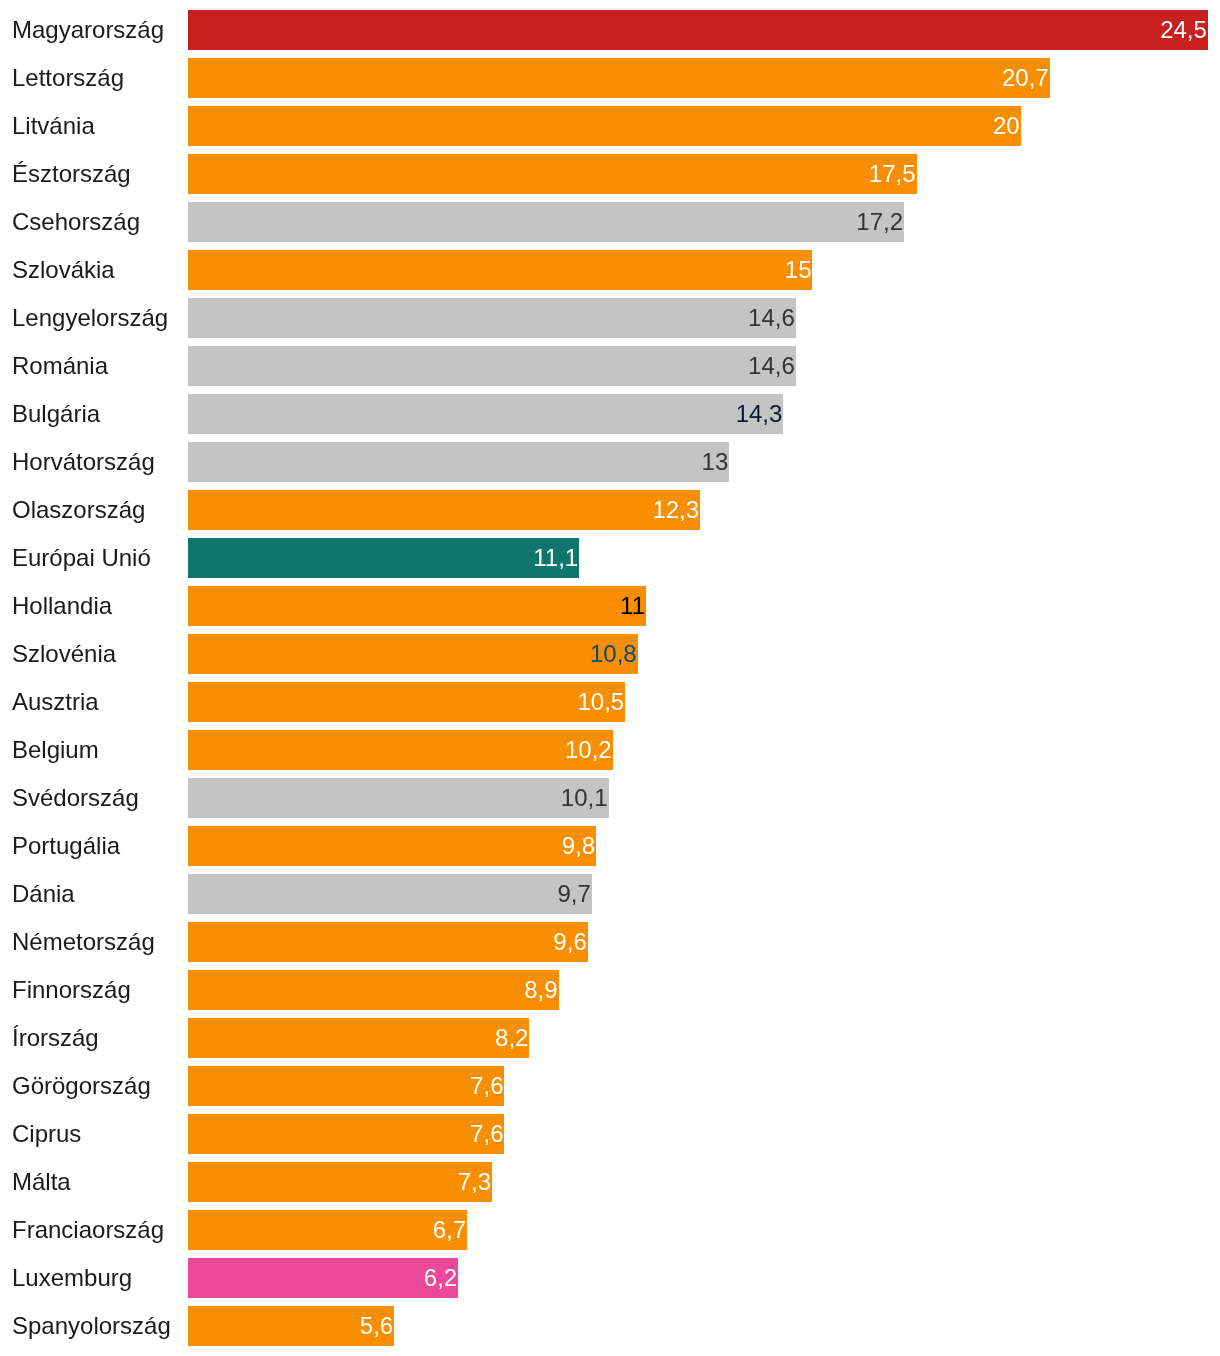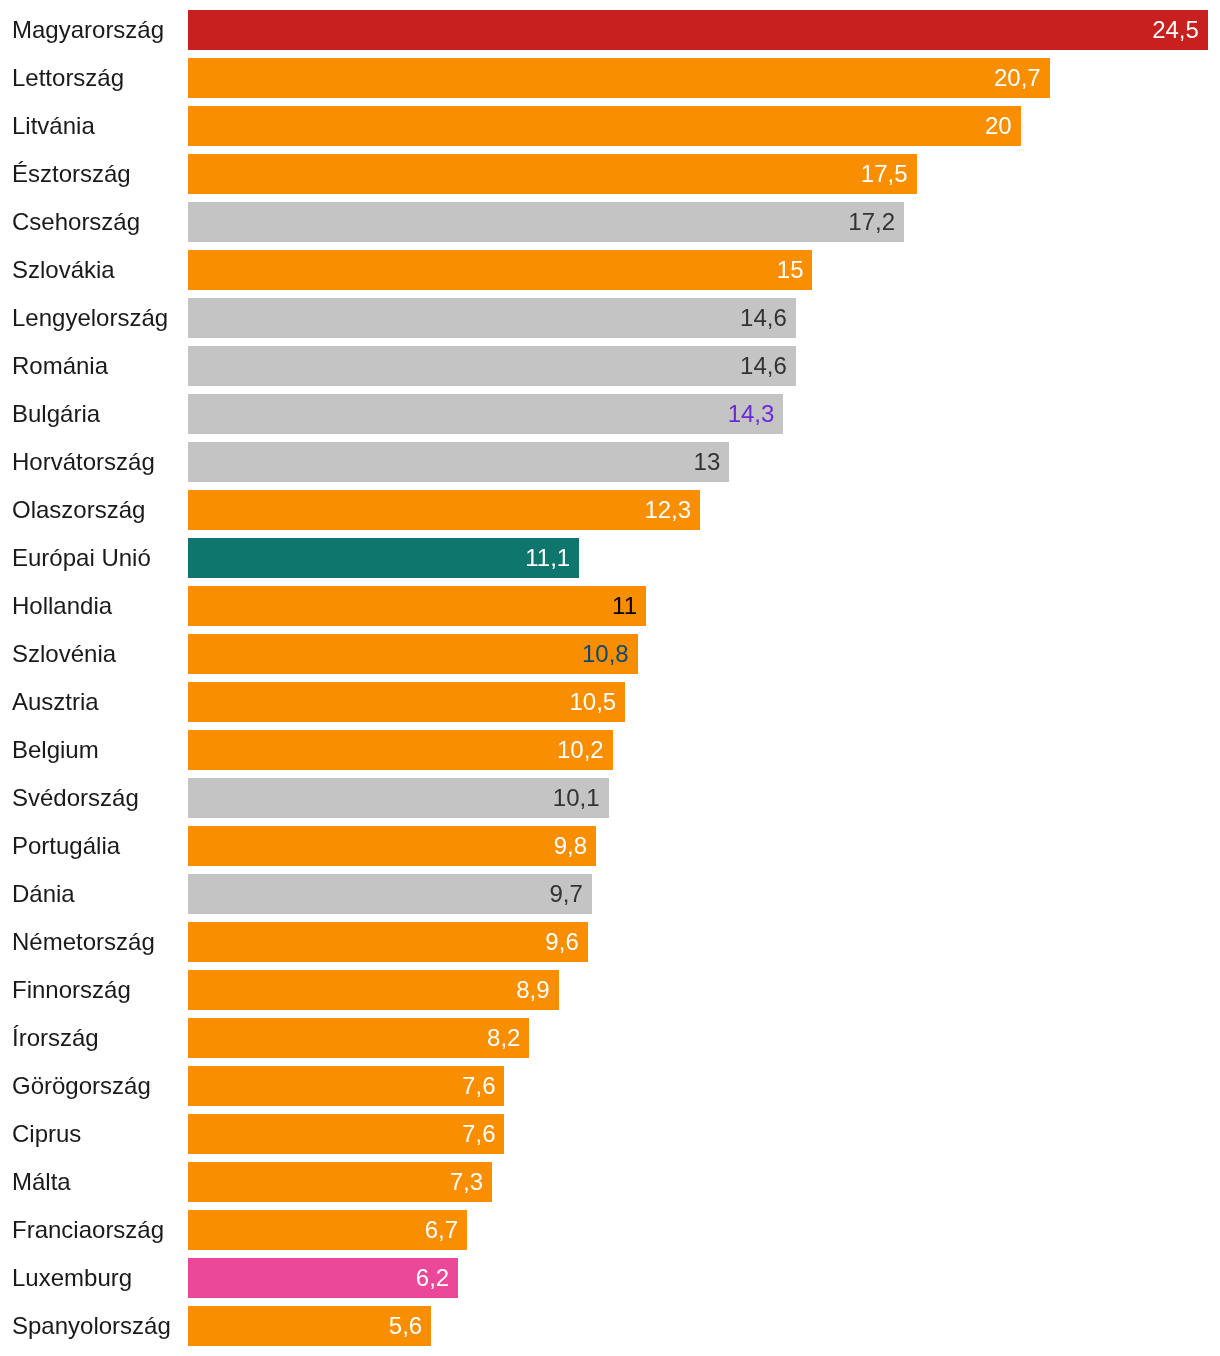--- a/index.html
+++ b/index.html
@@ -14,21 +14,21 @@
   #chart { position:relative; width:1220px; height:1356px; background:#FFFFFF; }
   .row { position:absolute; left:0; width:1220px; height:40px; }
   .cat {
     position:absolute; left:12px; top:0; height:40px;
     display:flex; align-items:center;
     font-size:24px; line-height:1; color:#1A1A1A; white-space:nowrap;
   }
   .bar {
     position:absolute; left:188.2px; top:0; height:40px;
     display:flex; align-items:center; justify-content:flex-end;
-    box-sizing:border-box; padding-right:9px;
+    box-sizing:border-box; padding-right:1px;
   }
   .val { font-size:24px; line-height:1; white-space:nowrap; }
 </style>
 </head>
 <body>
 
 <div id="chart">
   <div class="row" style="top:10px">
     <div class="cat">Magyarország</div>
     <div class="bar" style="width:1019.69px;background:#C8201F">
@@ -73,21 +73,21 @@
   </div>
   <div class="row" style="top:346px">
     <div class="cat">Románia</div>
     <div class="bar" style="width:607.65px;background:#C4C4C4">
       <span class="val" style="color:#333333">14,6</span>
     </div>
   </div>
   <div class="row" style="top:394px">
     <div class="cat">Bulgária</div>
     <div class="bar" style="width:595.17px;background:#C4C4C4">
-      <span class="val" style="color:#6d28d9">14,3</span>
+      <span class="val" style="color:#0f172a">14,3</span>
     </div>
   </div>
   <div class="row" style="top:442px">
     <div class="cat">Horvátország</div>
     <div class="bar" style="width:541.06px;background:#C4C4C4">
       <span class="val" style="color:#333333">13</span>
     </div>
   </div>
   <div class="row" style="top:490px">
     <div class="cat">Olaszország</div>
@@ -186,17 +186,17 @@
     </div>
   </div>
   <div class="row" style="top:1258px">
     <div class="cat">Luxemburg</div>
     <div class="bar" style="width:270px;background:#ec4899">
       <span class="val" style="color:#FFFFFF">6,2</span>
     </div>
   </div>
   <div class="row" style="top:1306px">
     <div class="cat">Spanyolország</div>
-    <div class="bar" style="width:243px;background:#F98F00">
+    <div class="bar" style="width:206px;background:#F98F00">
       <span class="val" style="color:#FFFFFF">5,6</span>
     </div>
   </div>
 </div>
 
 </body></html>

